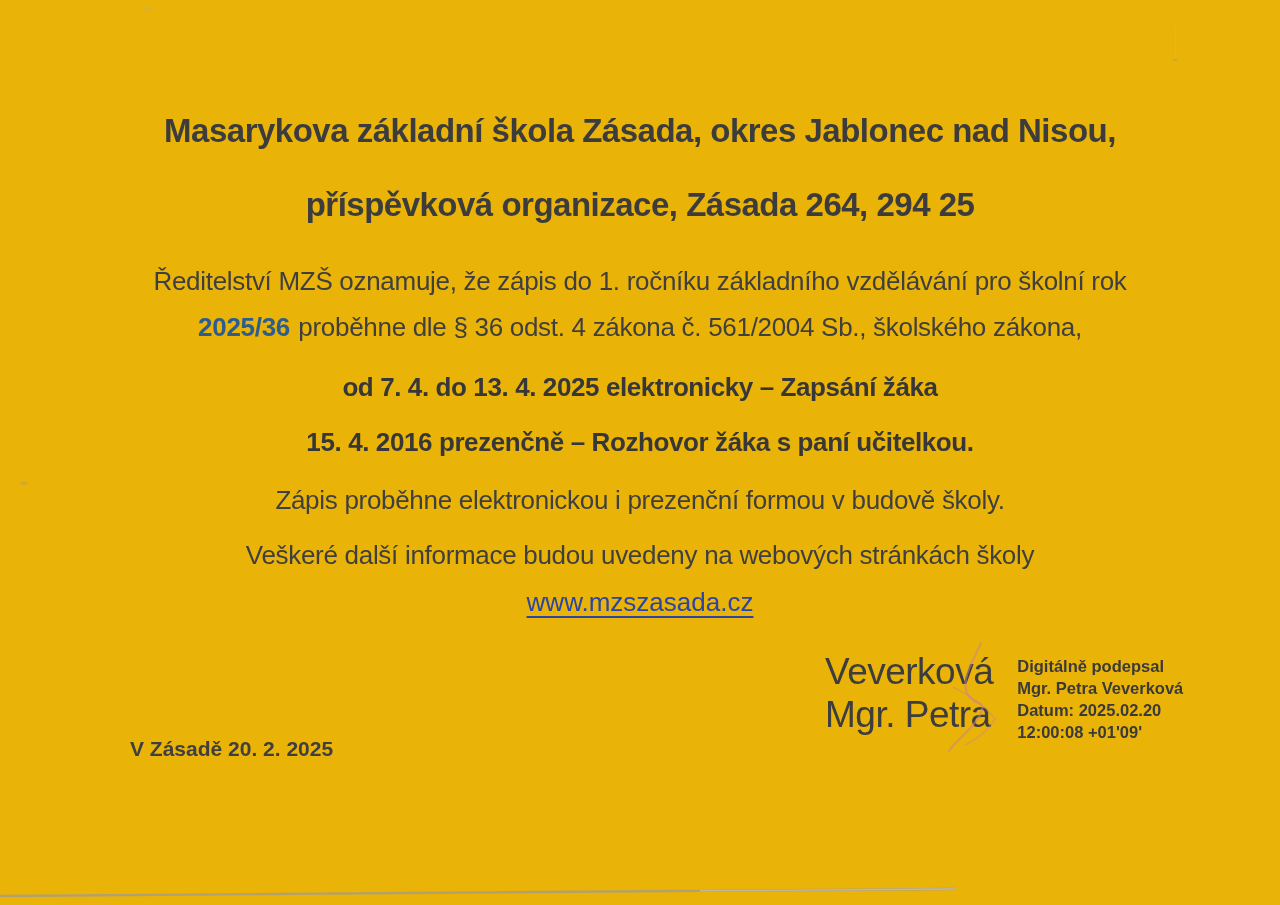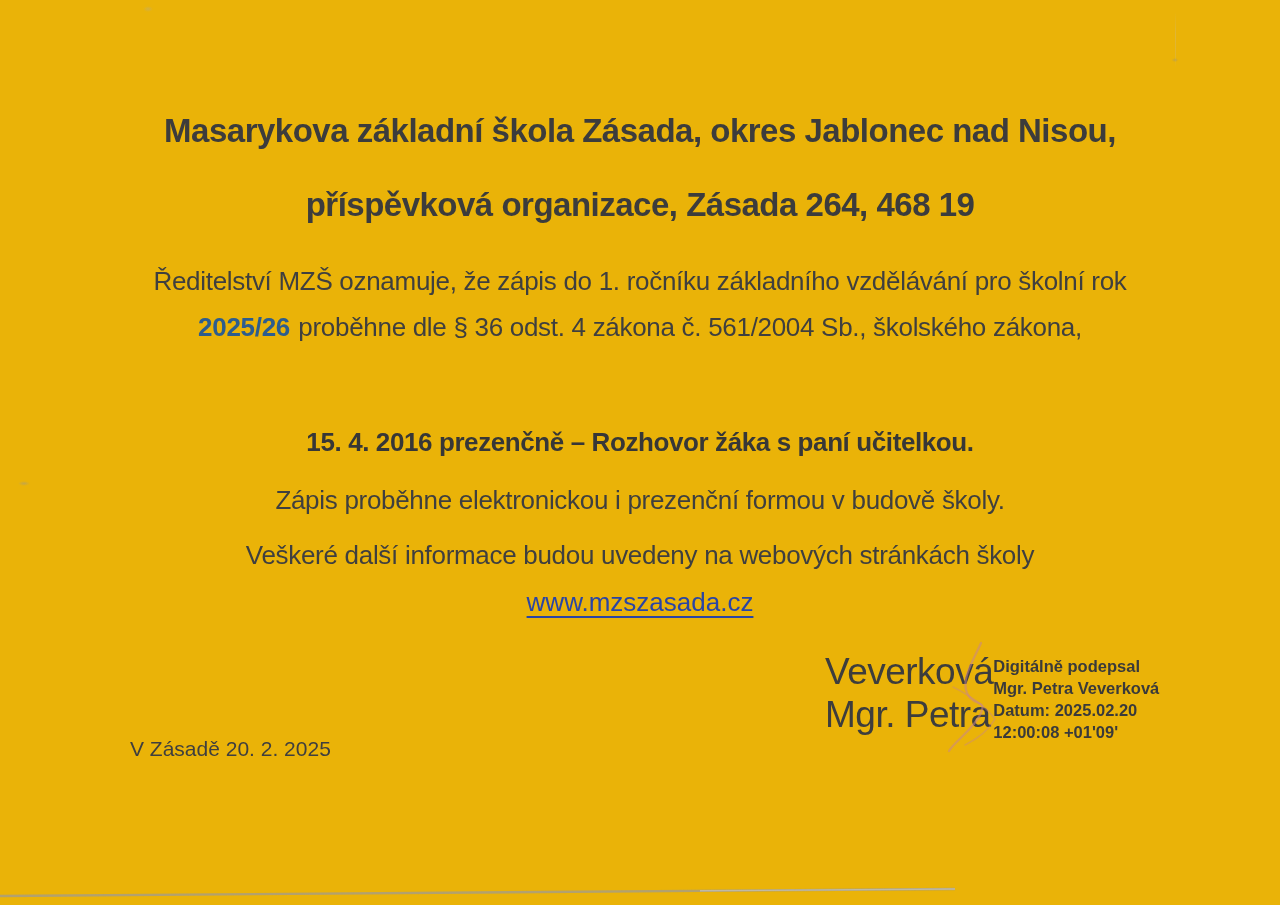--- a/index.html
+++ b/index.html
@@ -62,21 +62,21 @@
     align-items: flex-start;
   }
   .sig-name {
     font-size: 37px;
     line-height: 43px;
     color: #3d3d3d;
     letter-spacing: -0.5px;
     white-space: nowrap;
   }
   .sig-details {
-    margin-left: 0;
+    margin-left: 24px;
     padding-top: 5px;
     font-size: 16.5px;
     line-height: 22px;
     font-weight: 600;
     color: #3a3a3a;
     white-space: nowrap;
   }
   .sig-squiggle {
     position: absolute;
     left: 943px;
@@ -85,20 +85,21 @@
     height: 112px;
     pointer-events: none;
   }
   .footer-date {
     position: absolute;
     left: 130px;
     top: 737px;
     font-size: 21px;
     color: #3f3f3f;
     white-space: nowrap;
+    font-weight: bold;
   }
   
   .scan-edge {
     position: absolute;
     left: 0;
     top: 884px;
     width: 960px;
     height: 16px;
     pointer-events: none;
   }
@@ -131,27 +132,28 @@
     height: 6px;
     background: radial-gradient(ellipse at center, rgba(170,170,170,0.35), rgba(170,170,170,0) 70%);
   }
 </style>
 </head>
 <body>
 
 <div class="page">
 
   <div class="line doc-title" style="top:112px">Masarykova základní škola Zásada, okres Jablonec nad Nisou,</div>
-  <div class="line doc-title" style="top:186px">příspěvková organizace, Zásada 264, 468 19</div>
+  <div class="line doc-title" style="top:186px">příspěvková organizace, Zásada 264, 294 25</div>
 
   <div class="line body-text" style="top:266px">Ředitelství MZŠ oznamuje, že zápis do 1. ročníku základního vzdělávání pro školní rok</div>
   <div class="line body-text" style="top:312px">
-    <span class="year-highlight">2025/26</span><span class="after-highlight">proběhne dle § 36 odst. 4 zákona č. 561/2004 Sb., školského zákona,</span>
+    <span class="year-highlight">2025/36</span><span class="after-highlight">proběhne dle § 36 odst. 4 zákona č. 561/2004 Sb., školského zákona,</span>
   </div>
 
+  <div class="line bold-text" style="top:372px">od 7. 4. do 13. 4. 2025 elektronicky – Zapsání žáka</div>
   <div class="line bold-text" style="top:427px">15. 4. 2016 prezenčně – Rozhovor žáka s paní učitelkou.</div>
 
   <div class="line body-text" style="top:485px">Zápis proběhne elektronickou i prezenční formou v budově školy.</div>
   <div class="line body-text" style="top:540px">Veškeré další informace budou uvedeny na webových stránkách školy</div>
 
   <div class="line" style="top:587px">
     <span class="link">www.mzszasada.cz</span>
   </div>
 
   <div class="signature-block">

